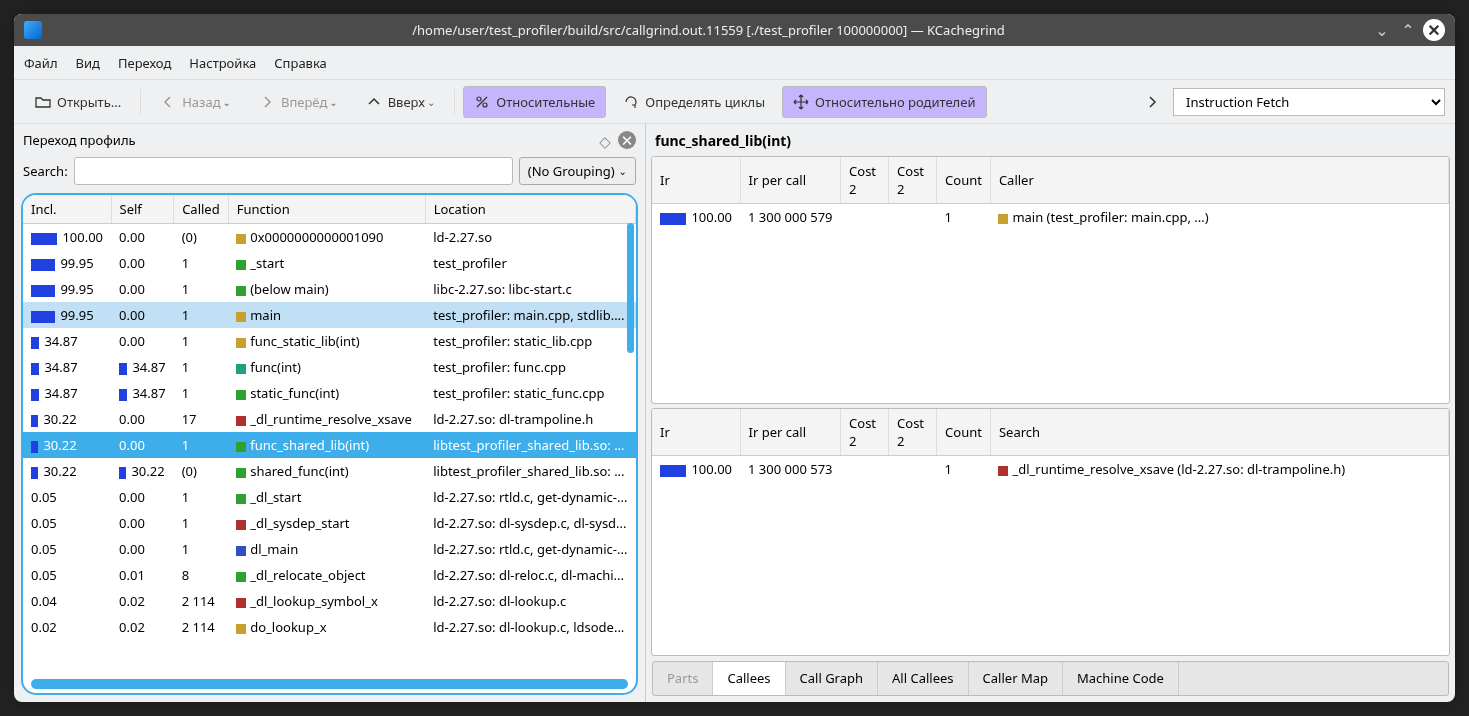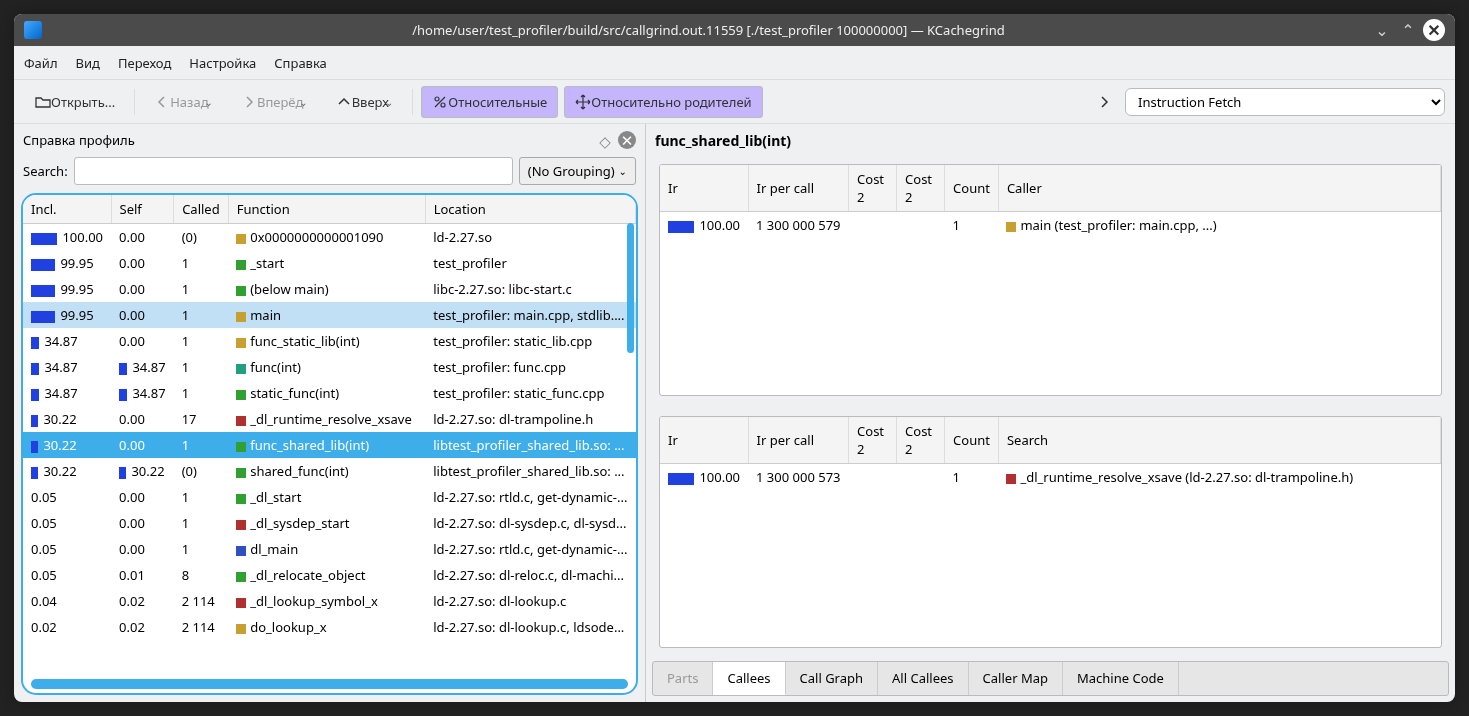--- a/index.html
+++ b/index.html
@@ -6,27 +6,27 @@
 body{background:#222;width:1469px;height:716px;overflow:hidden}
 .window{position:absolute;left:14px;top:14px;width:1441px;height:688px;background:#eff0f1;border-radius:8px;overflow:hidden;box-shadow:0 0 14px rgba(0,0,0,0.3)}
 .titlebar{height:32px;background:#4b4b4b;color:#eee;display:flex;align-items:center;padding:0 10px}
 .titlebar .app-icon{width:18px;height:18px;margin-right:8px;background:linear-gradient(135deg,#4af,#06c);border-radius:3px}
 .titlebar .title{flex:1;text-align:center;font-size:13px}
 .titlebar .winbtn{width:22px;height:22px;color:#ccc;display:flex;align-items:center;justify-content:center;font-size:16px;margin-left:4px;cursor:pointer}
 .titlebar .close{background:#fff;color:#333;border-radius:50%;font-weight:bold}
 .menubar{height:34px;display:flex;align-items:center;padding:0 10px;gap:18px;border-bottom:1px solid #ddd}
 .menubar span{cursor:pointer;color:#222}
 .toolbar{height:44px;display:flex;align-items:center;padding:0 10px;gap:6px;border-bottom:1px solid #ddd}
-.toolbar .btn{display:flex;align-items:center;padding:6px 10px;border:1px solid transparent;border-radius:3px;cursor:pointer;color:#333}
+.toolbar .btn{display:flex;align-items:center;gap:6px;padding:6px 10px;border:1px solid transparent;border-radius:3px;cursor:pointer;color:#333}
 .toolbar .btn.icon-only{padding:6px}
 .toolbar .btn.disabled{color:#999;cursor:default}
 .toolbar .btn.active{background:#c4b5fd;border-color:#bbb}
 .toolbar .sep{width:1px;height:26px;background:#ddd;margin:0 2px}
 .toolbar .spacer{flex:1}
-.toolbar select{height:28px;border:1px solid #bbb;border-radius:6px;background:#fff;padding:0 8px;width:320px}
+.toolbar select{height:28px;border:1px solid #bbb;border-radius:0;background:#fff;padding:0 8px;width:272px}
 .toolbar .dropdown-arrow{font-size:10px;color:#666;margin-left:-4px}
 .content{display:flex;height:578px}
 .left-pane{width:632px;border-right:1px solid #ccc;display:flex;flex-direction:column;padding:3px}
 .pane-hdr{display:flex;align-items:center;padding:4px 6px;font-size:13px}
 .pane-hdr .pane-title{flex:1}
 .pane-hdr .pane-btn{width:18px;height:18px;color:#888;cursor:pointer;text-align:center;font-size:15px;margin-left:4px}
 .pane-hdr .pane-close{background:#888;color:#fff;border-radius:50%;line-height:18px}
 .search-row{display:flex;align-items:center;gap:6px;padding:4px 6px}
 .search-row label{font-size:13px}
 .search-row input{flex:1;height:28px;border:1px solid #bbb;border-radius:3px;padding:0 6px}
@@ -47,21 +47,21 @@
 .bar.s35{width:8px;background:#2040e0}
 .bar.b30{width:7px;background:#2040e0}
 .bar.s30{width:7px;background:#2040e0}
 .fbox{display:inline-block;width:10px;height:10px;vertical-align:middle;margin-right:4px}
 .scroll-thumb{position:absolute;right:2px;top:28px;width:7px;height:130px;background:#3daee9;border-radius:4px}
 .right-pane{flex:1;display:flex;flex-direction:column;padding:3px}
 .func-title{padding:4px 6px;font-weight:bold;font-size:14px}
 .tabs{display:flex;border:1px solid #bbb;border-radius:3px;margin:3px;background:#e6e6e6}
 .tabs .tab{padding:7px 14px;cursor:pointer;border-right:1px solid #ccc}
 .tabs .tab.active{background:#fff;border-bottom:1px solid #fff}
-.detail-tbl-wrap{flex:1;margin:10px;border:1px solid #bbb;border-radius:3px;background:#fff;overflow:hidden;position:relative}
+.detail-tbl-wrap{flex:1;margin:2px;border:1px solid #bbb;border-radius:3px;background:#fff;overflow:hidden;position:relative}
 svg.ic{width:16px;height:16px;vertical-align:middle}
 </style>
 </head>
 <body>
 
 <div class="window">
   <div class="titlebar">
     <div class="app-icon"></div>
     <div class="title">/home/user/test_profiler/build/src/callgrind.out.11559 [./test_profiler 100000000] — KCachegrind</div>
     <div class="winbtn">⌄</div>
@@ -106,41 +106,47 @@
       <span>Вверх</span>
       <span class="dropdown-arrow">⌄</span>
     </div>
     <div class="sep"></div>
     <div class="btn active">
       <svg class="ic" viewBox="0 0 16 16">
           <path fill="none" stroke="#333" stroke-width="1.2" d="M3 13L13 3M5 3a2 2 0 100 4 2 2 0 000-4M11 9a2 2 0 100 4 2 2 0 000-4"></path>
         </svg>
       <span>Относительные</span>
     </div>
+    <div class="btn">
+      <svg class="ic" viewBox="0 0 16 16">
+          <path fill="none" stroke="#333" stroke-width="1.2" d="M3 8a5 5 0 119 3M12 14v-3h-3"></path>
+        </svg>
+      <span>Определять циклы</span>
+    </div>
     <div class="btn active">
       <svg class="ic" viewBox="0 0 16 16">
           <path fill="none" stroke="#333" stroke-width="1.2" d="M8 1v14M1 8h14M8 1l-2 2M8 1l2 2M8 15l-2-2M8 15l2-2M1 8l2-2M1 8l2 2M15 8l-2-2M15 8l-2 2"></path>
         </svg>
       <span>Относительно родителей</span>
     </div>
     <div class="spacer"></div>
     <div class="btn icon-only">
       <svg class="ic" viewBox="0 0 16 16">
           <path fill="none" stroke="#333" stroke-width="1.5" d="M6 3l5 5-5 5"></path>
         </svg>
     </div>
     <select>
       <option>Instruction Fetch</option>
     </select>
   </div>
 
   <div class="content">
     <div class="left-pane">
       <div class="pane-hdr">
-        <span class="pane-title">Справка профиль</span>
+        <span class="pane-title">Переход профиль</span>
         <span class="pane-btn">◇</span>
         <span class="pane-btn pane-close">✕</span>
       </div>
       <div class="search-row">
         <label>Search:</label>
         <input type="text" style="">
         <div class="group-sel">
           <span>(No Grouping)</span>
           <span style="font-size:10px">⌄</span>
         </div>

